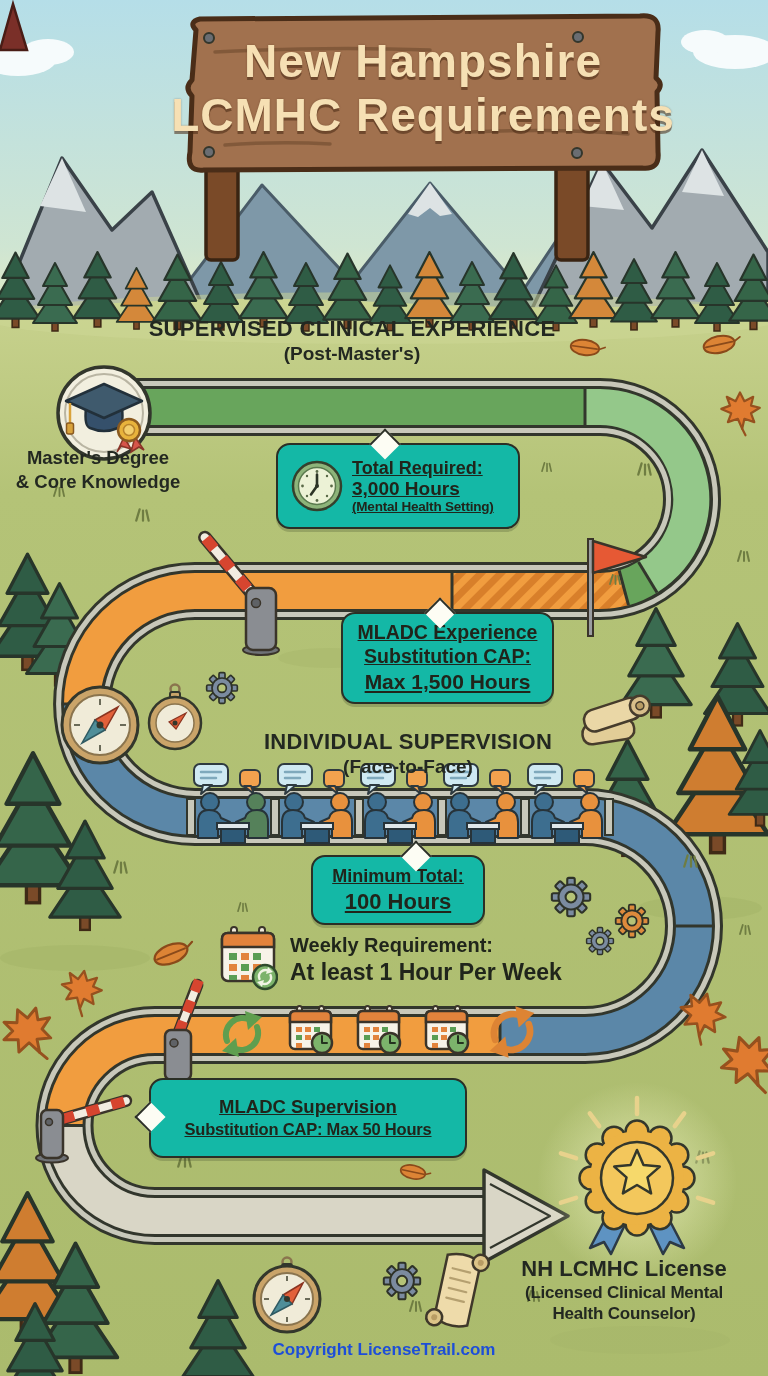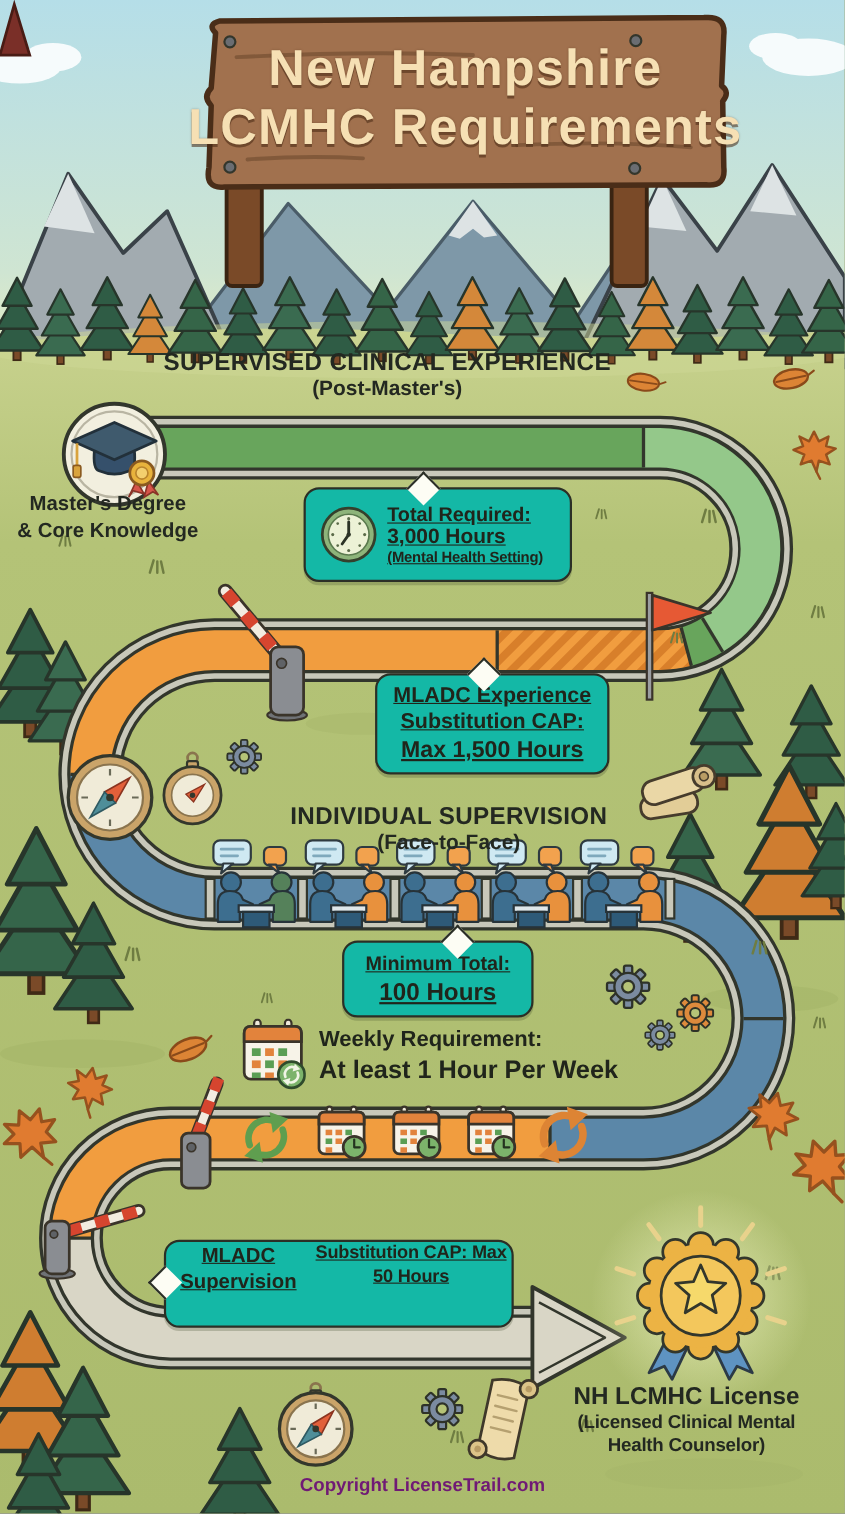--- a/index.html
+++ b/index.html
@@ -26,30 +26,30 @@
   .co-total .lines{display:flex;flex-direction:column;line-height:1.12;}
   .co-label{font-size:18px;font-weight:700;}
   .co-value{font-size:19px;font-weight:800;}
   .co-note{font-size:13.5px;font-weight:700;letter-spacing:-.2px;}
   .co-exp{left:341px;top:612px;width:209px;height:88px;display:flex;flex-direction:column;justify-content:center;text-align:center;line-height:1.22;}
   .co-exp .l1,.co-exp .l2{font-size:19.5px;font-weight:700;}
   .co-exp .l3{font-size:21px;font-weight:800;}
   .co-min{left:311px;top:855px;width:170px;height:66px;display:flex;flex-direction:column;justify-content:center;text-align:center;line-height:1.25;}
   .co-min .co-label{font-size:18px;}
   .co-min .co-value{font-size:22px;}
-  .co-sup{left:149px;top:1127px;width:314px;height:76px;display:flex;flex-direction:row;justify-content:center;text-align:center;line-height:1.3;}
+  .co-sup{left:149px;top:1078px;width:314px;height:76px;display:flex;flex-direction:column;justify-content:center;text-align:center;line-height:1.3;}
   .co-sup .l1{font-size:18.5px;font-weight:700;}
   .co-sup .l2{font-size:16.5px;font-weight:800;letter-spacing:-.2px;}
   .weekly{position:absolute;left:220px;top:926px;display:flex;align-items:center;gap:12px;color:#20251b;}
   .weekly .wl{font-size:20px;font-weight:700;line-height:26px;}
   .weekly .wv{font-size:23px;font-weight:800;line-height:28px;}
   .license-label{left:498px;top:1256px;width:252px;}
   .license-label .lt{font-size:22px;font-weight:800;line-height:26px;}
   .license-label .ls{font-size:17px;font-weight:700;line-height:21px;letter-spacing:-.2px;}
-  .copyright{left:0;top:1340px;width:768px;font-size:17px;font-weight:600;color:#701a75;}
+  .copyright{left:0;top:1340px;width:768px;font-size:17px;font-weight:600;color:#1d4ed8;}
 </style>
 </head>
 <body>
 
 <div class="stage">
 
 <svg class="scene" width="768" height="1376" viewBox="0 0 768 1376">
 <defs>
   <linearGradient id="skyG" x1="0" y1="0" x2="0" y2="1">
     <stop offset="0" stop-color="#b5dee8"></stop>

